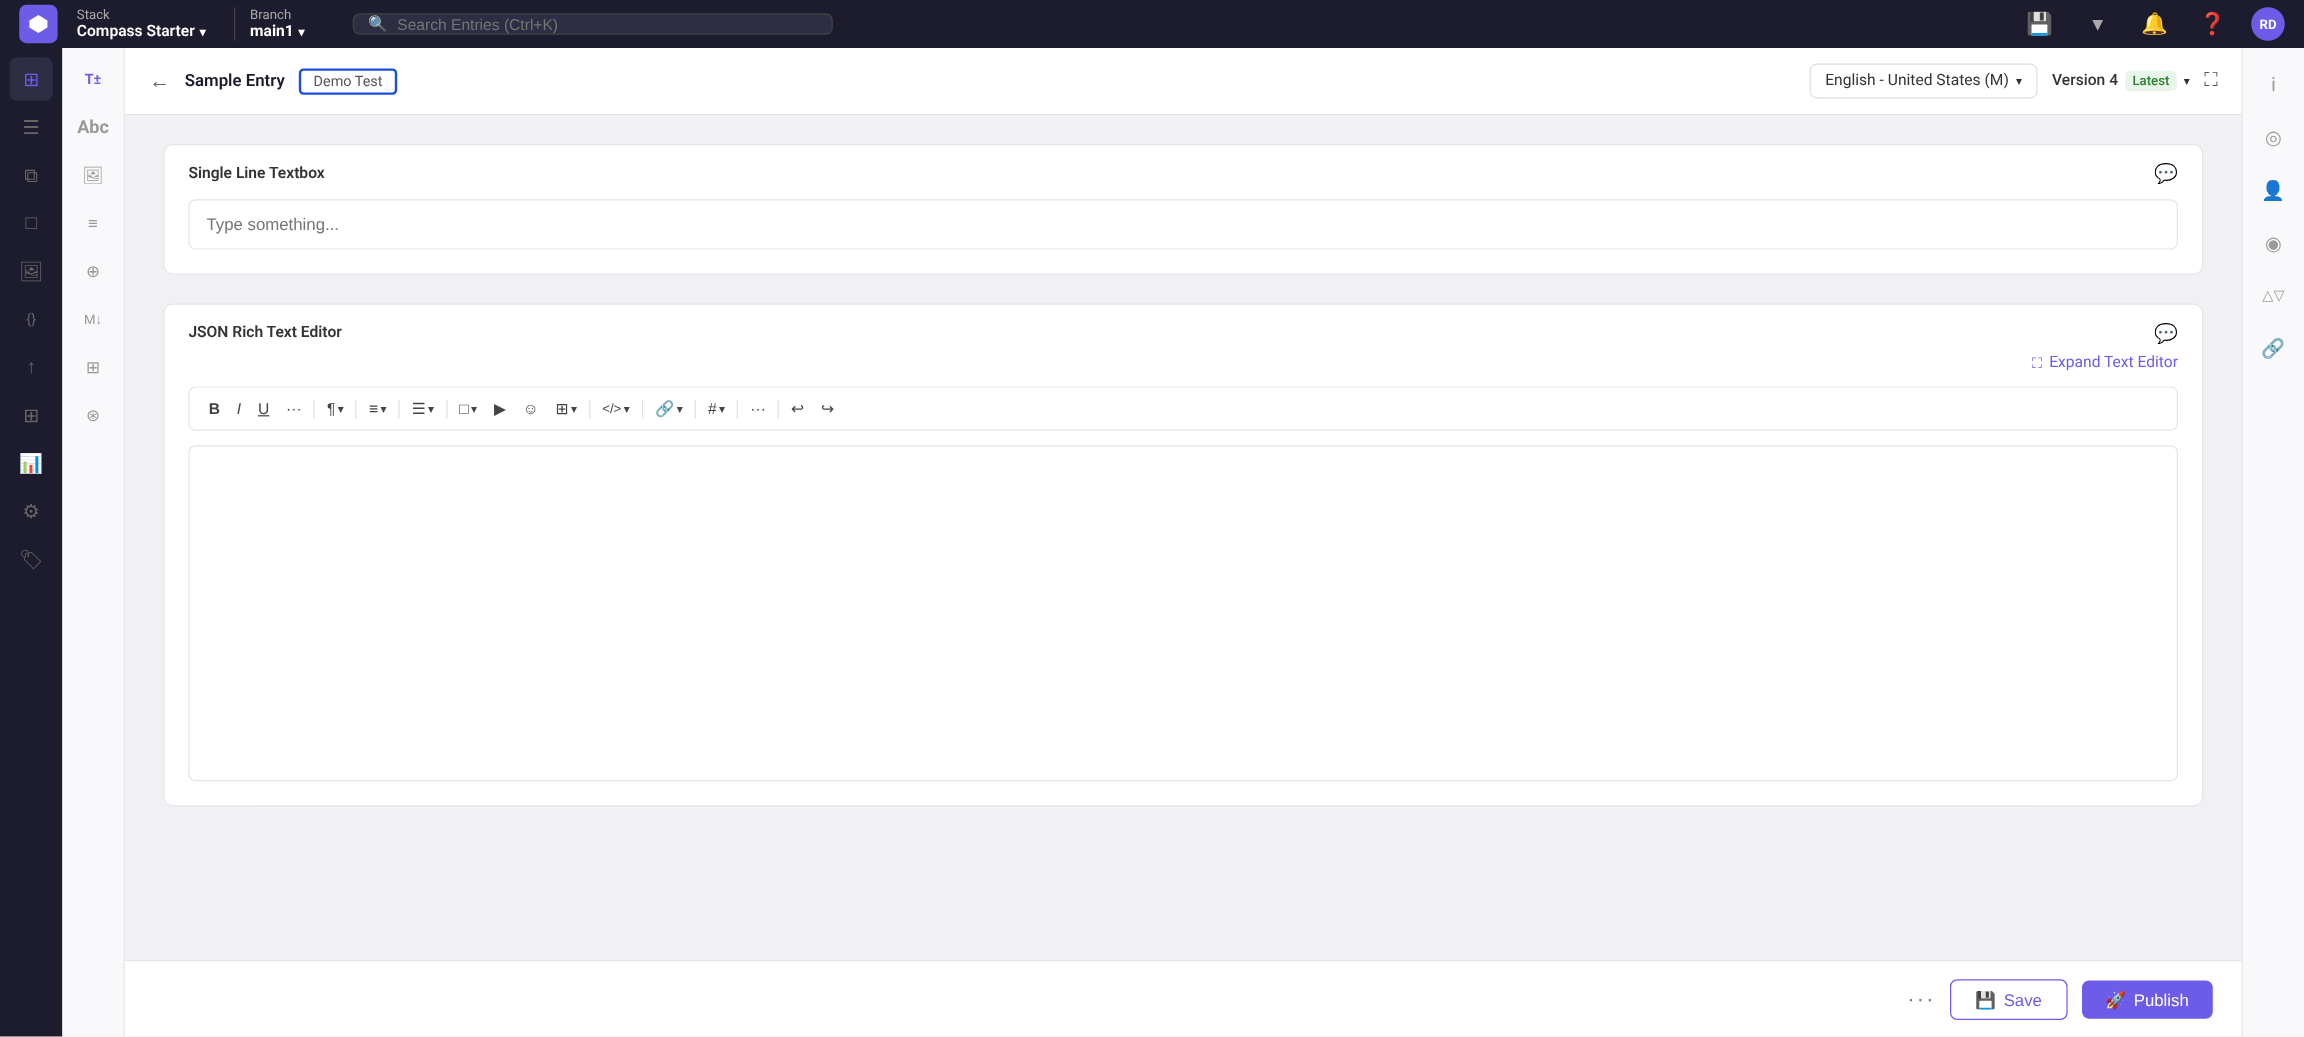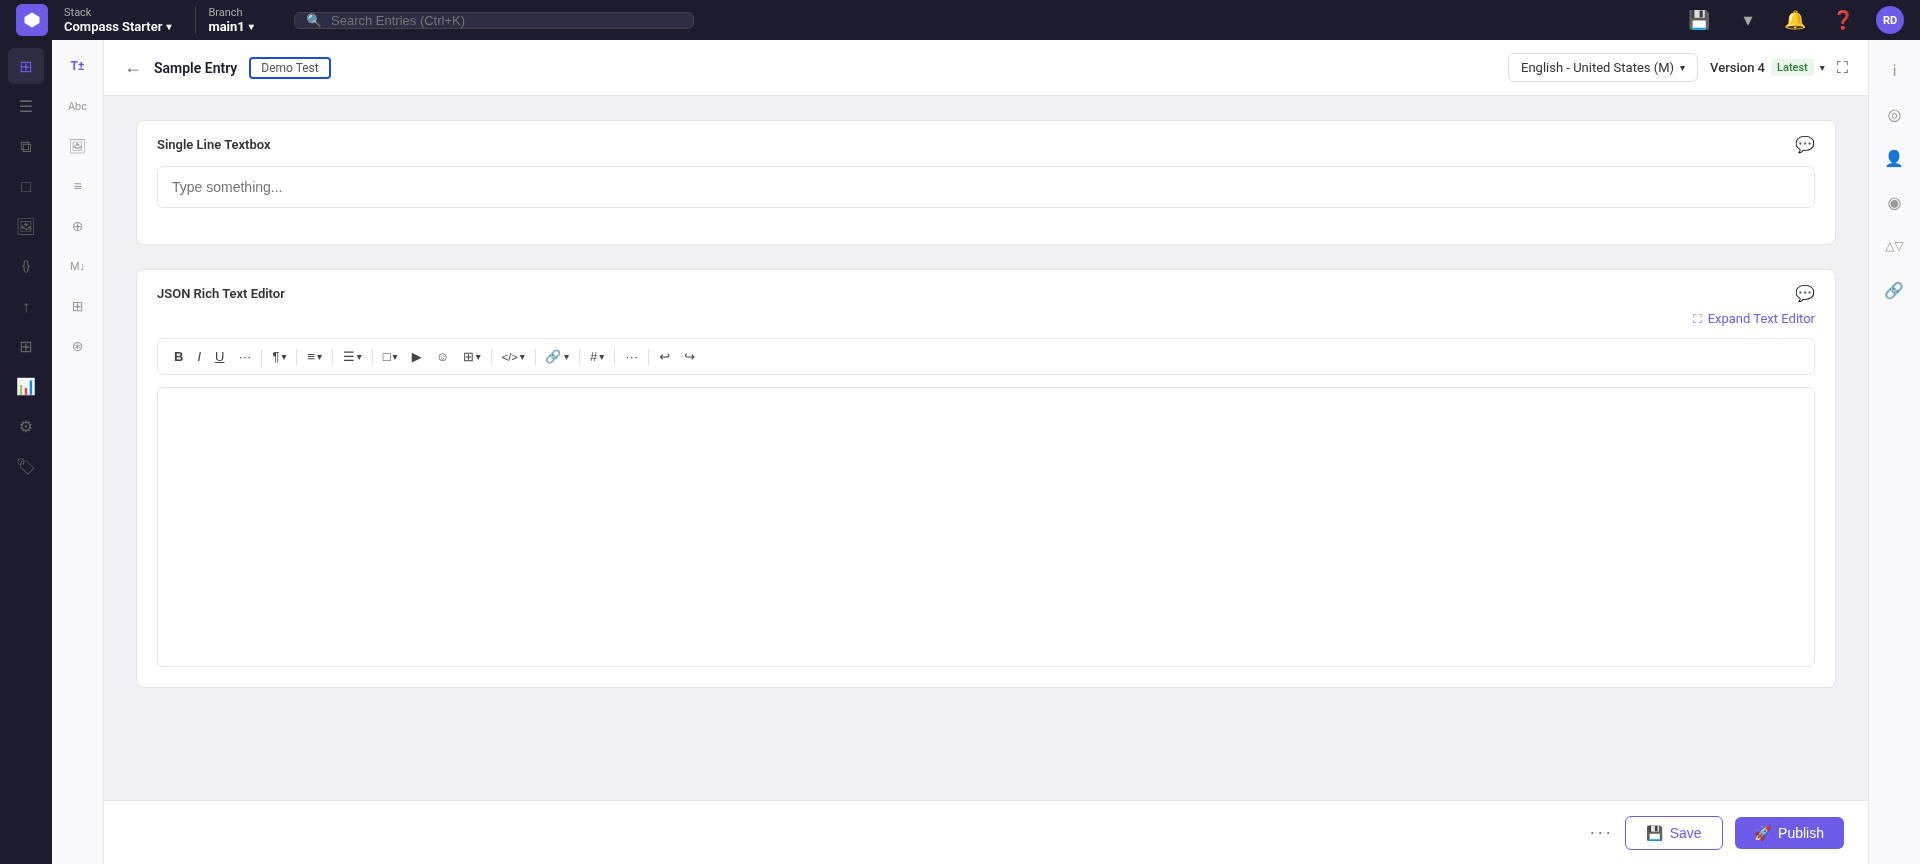--- a/index.html
+++ b/index.html
@@ -170,21 +170,21 @@
       overflow: hidden;
     }
     .field-header {
       padding: 14px 20px 0 20px;
       display: flex;
       align-items: center;
       justify-content: space-between;
     }
     .field-label { font-size: 13px; font-weight: 600; color: #333; }
     .field-comment-icon { color: #aaa; font-size: 16px; cursor: pointer; }
-    .field-input-wrap { padding: 12px 20px 36px; }
+    .field-input-wrap { padding: 12px 20px 20px; }
     .text-input {
       width: 100%;
       border: 1px solid #e5e5e5;
       border-radius: 6px;
       padding: 12px 14px;
       font-size: 14px;
       color: #999;
       outline: none;
       background: white;
     }
@@ -351,21 +351,21 @@
     <div class="sidebar-icon" style="font-size:12px">{}</div>
     <div class="sidebar-icon">↑</div>
     <div class="sidebar-icon">⊞</div>
     <div class="sidebar-icon">📊</div>
     <div class="sidebar-icon">⚙</div>
     <div class="sidebar-icon">🏷</div>
   </aside>
 
   <aside class="second-sidebar">
     <div class="second-sidebar-icon active" style="font-size:12px;font-weight:700;color:#6c5ce7">T±</div>
-    <div class="second-sidebar-icon" style="font-size:11px;font-weight:400">Abc</div>
+    <div class="second-sidebar-icon" style="font-size:15px;font-weight:700">Abc</div>
     <div class="second-sidebar-icon">🖼</div>
     <div class="second-sidebar-icon">≡</div>
     <div class="second-sidebar-icon">⊕</div>
     <div class="second-sidebar-icon" style="font-size:11px">M↓</div>
     <div class="second-sidebar-icon">⊞</div>
     <div class="second-sidebar-icon">⊛</div>
   </aside>
 
   <main class="content-area">
 

